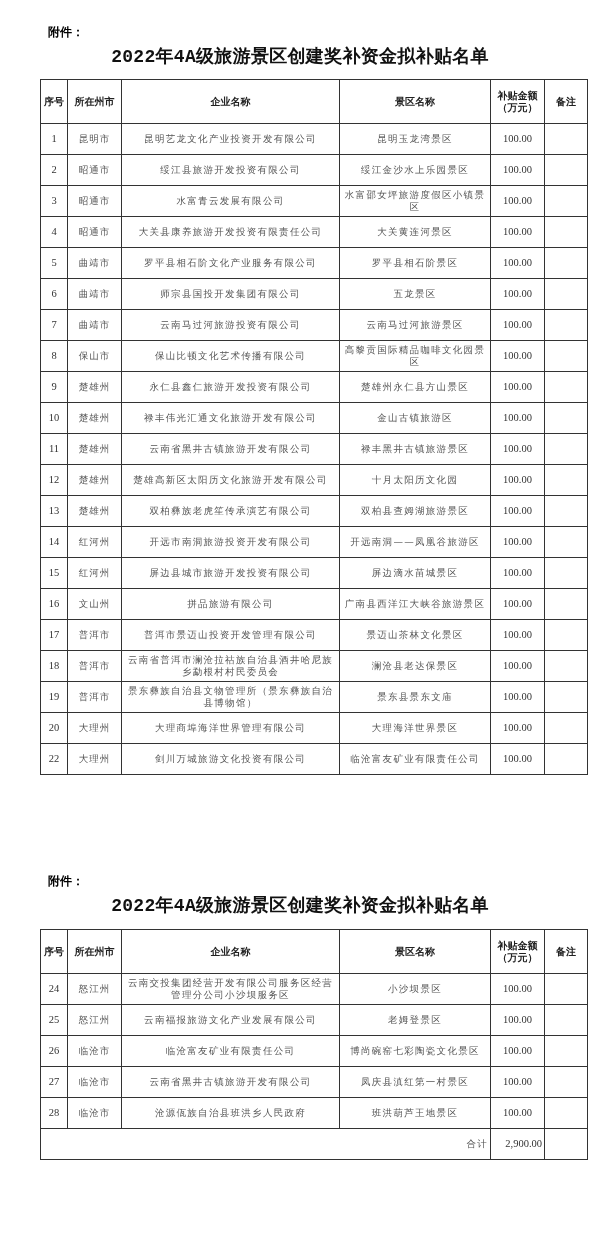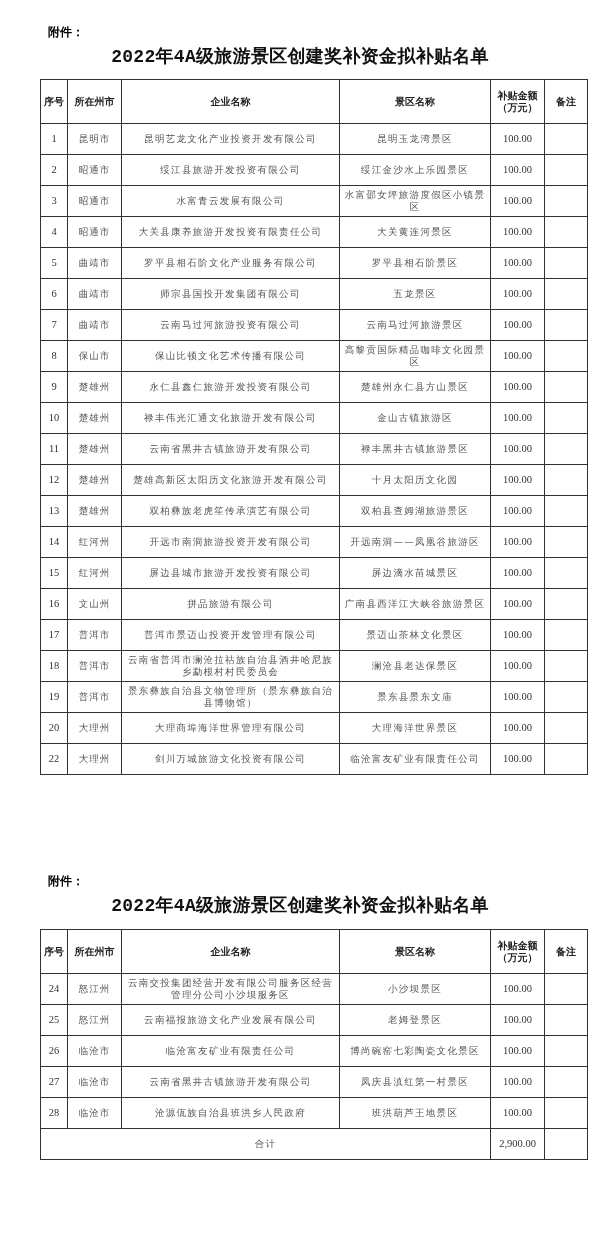--- a/index.html
+++ b/index.html
@@ -13,21 +13,21 @@
   table { position:absolute; left:40px; width:547px; border-collapse:collapse;
           table-layout:fixed; border:1.5px solid #222; }
   td, th { border:1px solid #333; text-align:center; vertical-align:middle;
            padding:0 2px; font-size:9.5px; line-height:12px; color:#555;
            font-weight:normal; overflow:hidden; }
   th { font-weight:bold; color:#222; font-size:10px; height:43px; }
   td.num, td.amt { font-family:"Liberation Serif","DejaVu Serif",serif; font-size:10.5px; color:#333; }
   td.city { letter-spacing:1px; }
   td.ent, td.scenic { letter-spacing:1.3px; }
   tr.row td { height:30px; }
-  tr.total td { height:30px; }
+  tr.total td { height:30px;text-align:right; }
   .c1{width:27px}.c2{width:54px}.c3{width:218px}.c4{width:151px}.c5{width:54px}.c6{width:43px}
 </style>
 </head>
 <body>
 
 <div class="page" style="top:0;height:830px;">
   <div class="attach" style="top:24px;">附件：</div>
   <div class="title" style="top:44px;">2022年4A级旅游景区创建奖补资金拟补贴名单</div>
   <table style="top:79px;">
     <colgroup>

